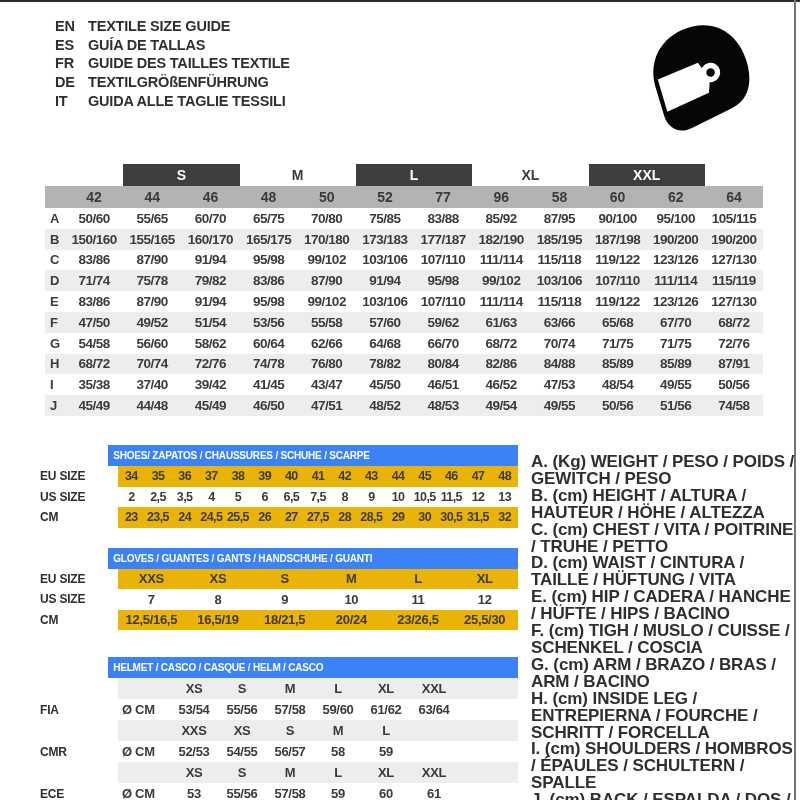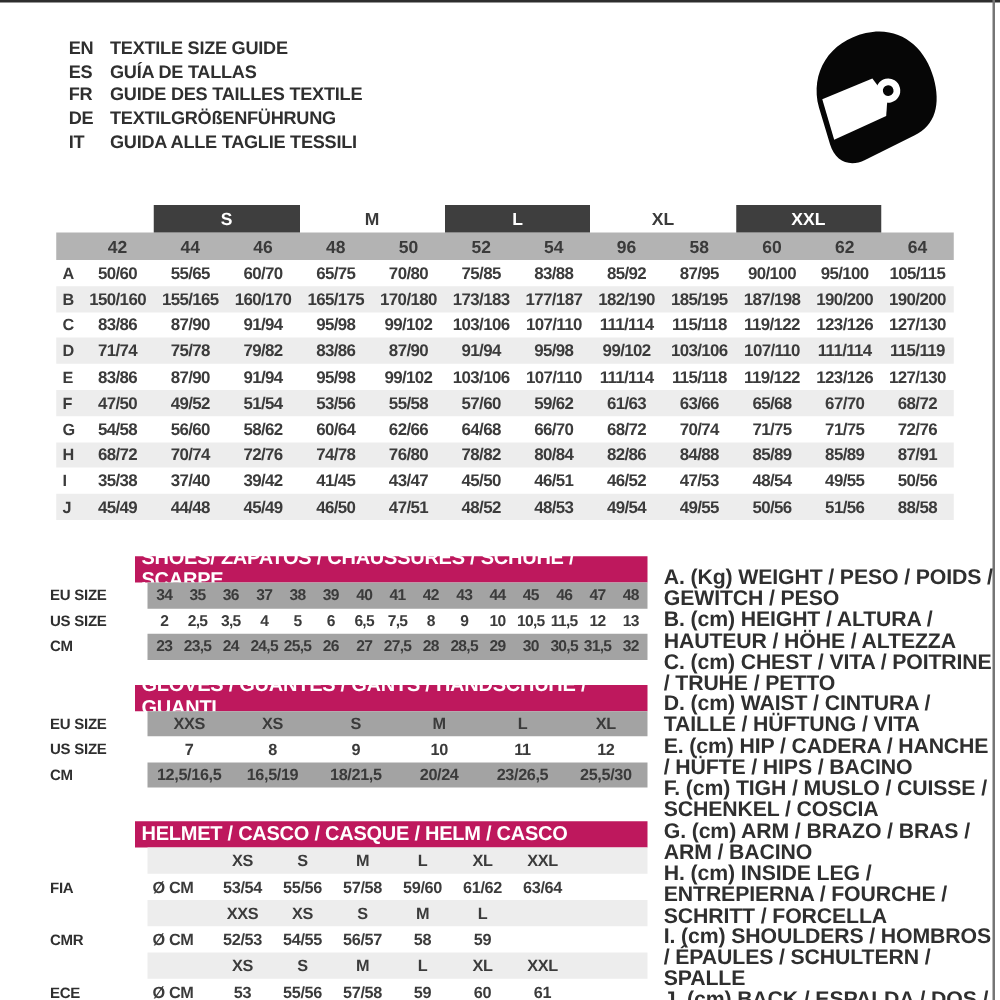--- a/index.html
+++ b/index.html
@@ -2,21 +2,21 @@
 <html><head>
 <meta charset="utf-8">
 <style>
   html,body{margin:0;padding:0;background:#fff}
   .page{position:relative;width:800px;height:800px;background:#ffffff;overflow:hidden;
         font-family:"Liberation Sans",sans-serif;font-weight:700;color:#3b3b3b}
   .top-line{position:absolute;top:0;left:0;width:800px;height:2px;background:#2e2e2e}
   .right-line{position:absolute;top:0;left:794px;width:2px;height:800px;background:#757575}
 
   
-  .lang-list{position:absolute;left:55px;top:30px}
+  .lang-list{position:absolute;left:55px;top:17px}
   .lang-row{display:flex;height:18.6px;align-items:center;font-size:14.5px;letter-spacing:-0.2px;color:#2f2f2f}
   .lang-code{width:33px}
 
   
   .helmet-icon{position:absolute;left:647px;top:20px;width:112px;height:122px}
 
   
   .main-table{position:absolute;left:45px;top:164px;width:718px}
   .mt-grid{display:grid;grid-template-columns:20px repeat(12,1fr)}
   .group-row{height:22px}
@@ -29,26 +29,26 @@
   .trow.stripe{background:#ededed}
   .trow-label{display:flex;align-items:center;padding-left:5px;font-size:13px}
   .val-cell{display:flex;align-items:center;justify-content:center;font-size:13.5px;letter-spacing:-0.5px}
 
   
   .sub-tables{position:absolute;left:40px;top:445px;width:478px}
   .sub-section.gloves{margin-top:20px}
   .sub-section.helmet{margin-top:27px}
   .sub-title-row{display:flex;height:21px}
   .sub-spacer{width:78px}
-  .sub-title-bar{width:468px;box-sizing:border-box;background:#be185d;color:#fff;display:flex;align-items:center;
-                 padding-left:5px;font-size:16px;letter-spacing:-0.2px}
+  .sub-title-bar{width:468px;box-sizing:border-box;background:#3b82f6;color:#fff;display:flex;align-items:center;
+                 padding-left:5px;font-size:10px;letter-spacing:-0.2px}
   .sub-row{display:flex;height:20.5px}
   .sub-label{width:78px;display:flex;align-items:center;font-size:12px;letter-spacing:-0.2px;color:#2f2f2f}
   .cells{width:400px;display:grid}
-  .cells.striped{background:#a3a3a3}
+  .cells.striped{background:#eab308}
   .cells.c15{grid-template-columns:repeat(15,1fr)}
   .cells.c6{grid-template-columns:repeat(6,1fr)}
   .cell{display:flex;align-items:center;justify-content:center;font-size:12.5px;letter-spacing:-0.6px}
   .cells.c6 .cell{font-size:13px;letter-spacing:-0.3px}
   .helm-cells{width:400px;display:grid;grid-template-columns:52px repeat(6,48px) 1fr}
   .helm-cells.striped{background:#ededed}
   .helm-cells .cell{font-size:13px;letter-spacing:-0.3px}
   .helm-cells .ocm{justify-content:flex-start;padding-left:4px}
   .sub-row.hrow{height:21px}
 
@@ -107,21 +107,21 @@
         <div class="grp dark" style="grid-column: 11 / 13;">XXL</div>
       </div>
     <div class="mt-grid sizes-row" id="sizes-row">
         <div class="size-cell"></div>
         <div class="size-cell">42</div>
         <div class="size-cell">44</div>
         <div class="size-cell">46</div>
         <div class="size-cell">48</div>
         <div class="size-cell">50</div>
         <div class="size-cell">52</div>
-        <div class="size-cell">54</div>
+        <div class="size-cell">77</div>
         <div class="size-cell">96</div>
         <div class="size-cell">58</div>
         <div class="size-cell">60</div>
         <div class="size-cell">62</div>
         <div class="size-cell">64</div>
       </div>
     <div id="data-rows">
         <div class="mt-grid trow">
           <div class="trow-label">A</div>
           <div class="val-cell">50/60</div>
@@ -263,21 +263,21 @@
           <div class="val-cell">44/48</div>
           <div class="val-cell">45/49</div>
           <div class="val-cell">46/50</div>
           <div class="val-cell">47/51</div>
           <div class="val-cell">48/52</div>
           <div class="val-cell">48/53</div>
           <div class="val-cell">49/54</div>
           <div class="val-cell">49/55</div>
           <div class="val-cell">50/56</div>
           <div class="val-cell">51/56</div>
-          <div class="val-cell">88/58</div>
+          <div class="val-cell">74/58</div>
         </div>
       </div>
   </div>
 
   <div class="sub-tables">
     <div class="sub-section shoes" id="shoes-table">
       <div class="sub-title-row">
         <div class="sub-spacer"></div>
         <div class="sub-title-bar">SHOES/ ZAPATOS / CHAUSSURES / SCHUHE / SCARPE</div>
       </div>

